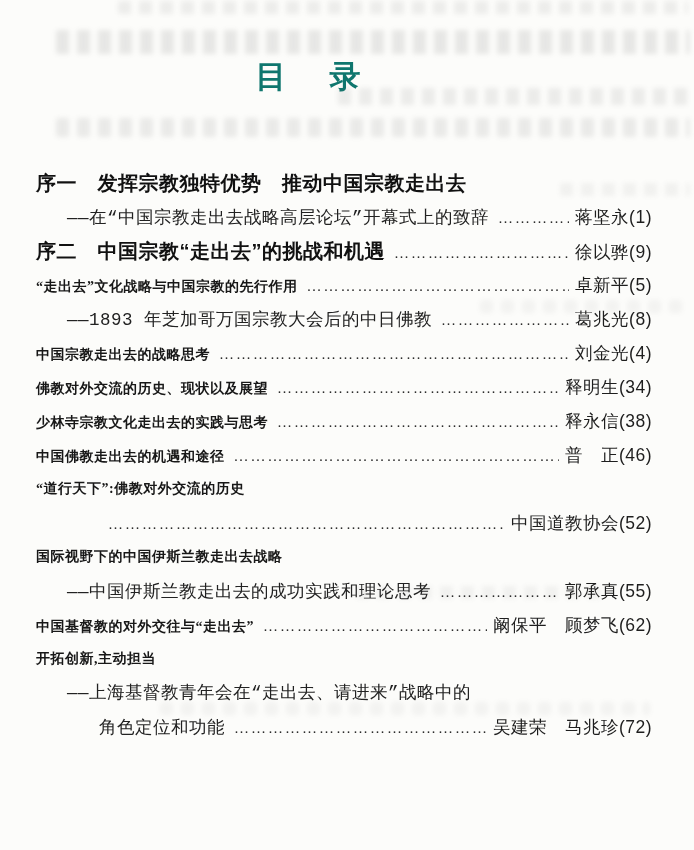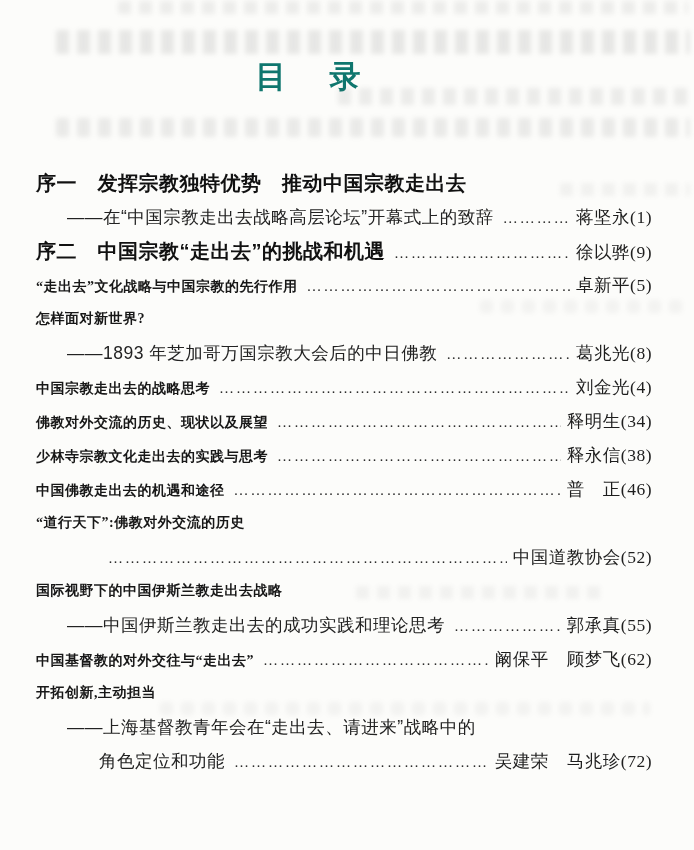--- a/index.html
+++ b/index.html
@@ -56,40 +56,40 @@
     color: #111;
   }
   .main .etitle {
     font-family: "Liberation Serif", serif;
     font-weight: 600;
     font-size: 14px;
     color: #181818;
   }
   .sub, .sub2, .dotsline { color: #222; }
   .sub .etitle, .sub2 .etitle {
-    font-family: Liberation Sans, sans-serif;
+    font-family: Liberation Mono, monospace;
     font-weight: 400;
     font-size: 17.5px;
   }
   .sub  { padding-left: 31px; }
   .sub2 { padding-left: 63px; margin-top: 12px; }
   .dotsline { padding-left: 63px; }
   .leader {
     flex: 1 1 auto;
     overflow: hidden;
     white-space: nowrap;
     font-family: "Liberation Serif", serif;
     font-size: 15px;
     letter-spacing: 2px;
     color: #2c2c2c;
     margin: 0 6px 0 9px;
     min-width: 24px;
   }
   .author {
-    font-family: Liberation Serif, serif;
+    font-family: Liberation Sans, sans-serif;
     font-weight: 400;
     font-size: 17.5px;
     color: #1e1e1e;
     white-space: nowrap;
     letter-spacing: 0.5px;
   }
 </style>
 </head>
 <body>
 
@@ -116,23 +116,20 @@
       </div>
       <div class="row preface">
         <span class="etitle">序二　中国宗教“走出去”的挑战和机遇</span>
         <span class="leader">………………………………………………………………………………………………………………………………………………………………</span>
         <span class="author">徐以骅(9)</span>
       </div>
       <div class="row main gap-top">
         <span class="etitle">“走出去”文化战略与中国宗教的先行作用</span>
         <span class="leader">………………………………………………………………………………………………………………………………………………………………</span>
         <span class="author">卓新平(5)</span>
-      </div>
-      <div class="row main">
-        <span class="etitle">怎样面对新世界?</span>
       </div>
       <div class="row sub">
         <span class="etitle">——1893 年芝加哥万国宗教大会后的中日佛教</span>
         <span class="leader">………………………………………………………………………………………………………………………………………………………………</span>
         <span class="author">葛兆光(8)</span>
       </div>
       <div class="row main">
         <span class="etitle">中国宗教走出去的战略思考</span>
         <span class="leader">………………………………………………………………………………………………………………………………………………………………</span>
         <span class="author">刘金光(4)</span>

